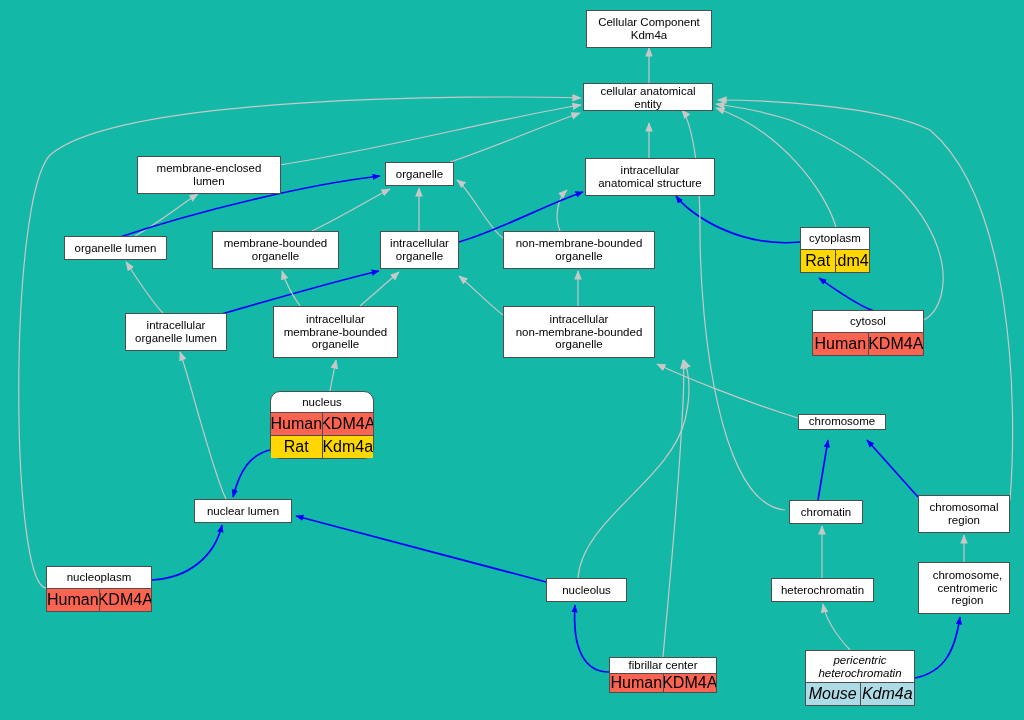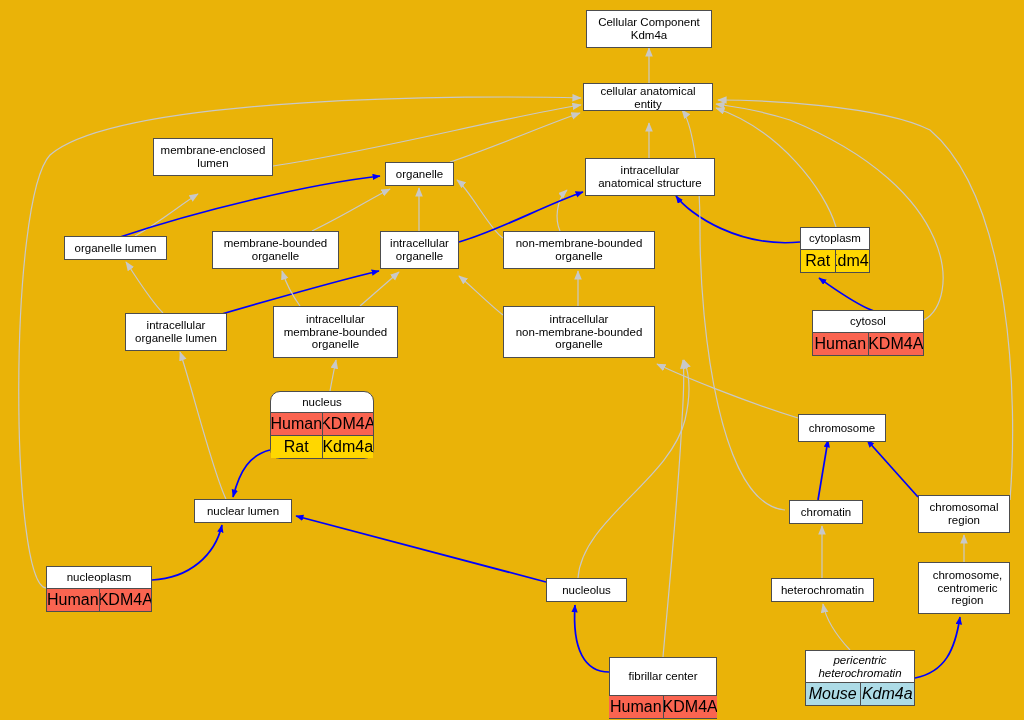--- a/index.html
+++ b/index.html
@@ -4,21 +4,21 @@
 <style>
   html, body {
     margin: 0;
     padding: 0;
     background: #ffffff;
   }
   #stage {
     position: relative;
     width: 1024px;
     height: 720px;
-    background: #eab308;
+    background: #14b8a6;
     font-family: "Liberation Sans", sans-serif;
     overflow: hidden;
   }
   #edges {
     position: absolute;
     left: 0; top: 0;
     width: 1024px;
     height: 720px;
     pointer-events: none;
   }
@@ -117,21 +117,21 @@
   </svg>
   <div id="node-layer">
       <div class="node" style="left: 586px; top: 10px; width: 126px; height: 38px;">
         <div class="title">Cellular Component
 Kdm4a</div>
       </div>
       <div class="node" style="left: 583px; top: 83px; width: 130px; height: 28px;">
         <div class="title">cellular anatomical
 entity</div>
       </div>
-      <div class="node" style="left: 137px; top: 138px; width: 120px; height: 38px; margin-left: 16px;">
+      <div class="node" style="left: 137px; top: 156px; width: 144px; height: 38px;">
         <div class="title">membrane-enclosed
 lumen</div>
       </div>
       <div class="node" style="left: 385px; top: 162px; width: 69px; height: 24px;">
         <div class="title">organelle</div>
       </div>
       <div class="node" style="left: 585px; top: 158px; width: 130px; height: 38px;">
         <div class="title">intracellular
 anatomical structure</div>
       </div>
@@ -182,21 +182,21 @@
         <div class="title">nucleus</div>
         <div class="annrow" style="background: rgb(250, 100, 80);">
           <div class="cell">Human</div>
           <div class="cell">KDM4A</div>
         </div>
         <div class="annrow" style="background: rgb(255, 215, 0);">
           <div class="cell">Rat</div>
           <div class="cell">Kdm4a</div>
         </div>
       </div>
-      <div class="node" style="left: 798px; top: 414px; width: 88px; height: 28px;">
+      <div class="node" style="left: 798px; top: 414px; width: 88px; height: 16px; justify-content: flex-end;">
         <div class="title">chromosome</div>
       </div>
       <div class="node" style="left: 194px; top: 499px; width: 98px; height: 24px;">
         <div class="title">nuclear lumen</div>
       </div>
       <div class="node" style="left: 789px; top: 500px; width: 74px; height: 24px;">
         <div class="title">chromatin</div>
       </div>
       <div class="node" style="left: 918px; top: 495px; width: 92px; height: 38px;">
         <div class="title">chromosomal
@@ -213,21 +213,21 @@
         <div class="title">nucleolus</div>
       </div>
       <div class="node" style="left: 771px; top: 578px; width: 103px; height: 24px;">
         <div class="title">heterochromatin</div>
       </div>
       <div class="node" style="left: 918px; top: 562px; width: 92px; height: 52px; padding-left: 7px;">
         <div class="title">chromosome,
 centromeric
 region</div>
       </div>
-      <div class="node" style="left: 609px; top: 657px; width: 108px; height: 62px; align-items: center;">
+      <div class="node" style="left: 609px; top: 657px; width: 108px; height: 36px;">
         <div class="title">fibrillar center</div>
         <div class="annrow" style="background: rgb(250, 100, 80);">
           <div class="cell">Human</div>
           <div class="cell">KDM4A</div>
         </div>
       </div>
       <div class="node" style="left: 805px; top: 650px; width: 110px; height: 56px; font-style: italic;">
         <div class="title">pericentric
 heterochromatin</div>
         <div class="annrow" style="background: rgb(173, 219, 230);">

